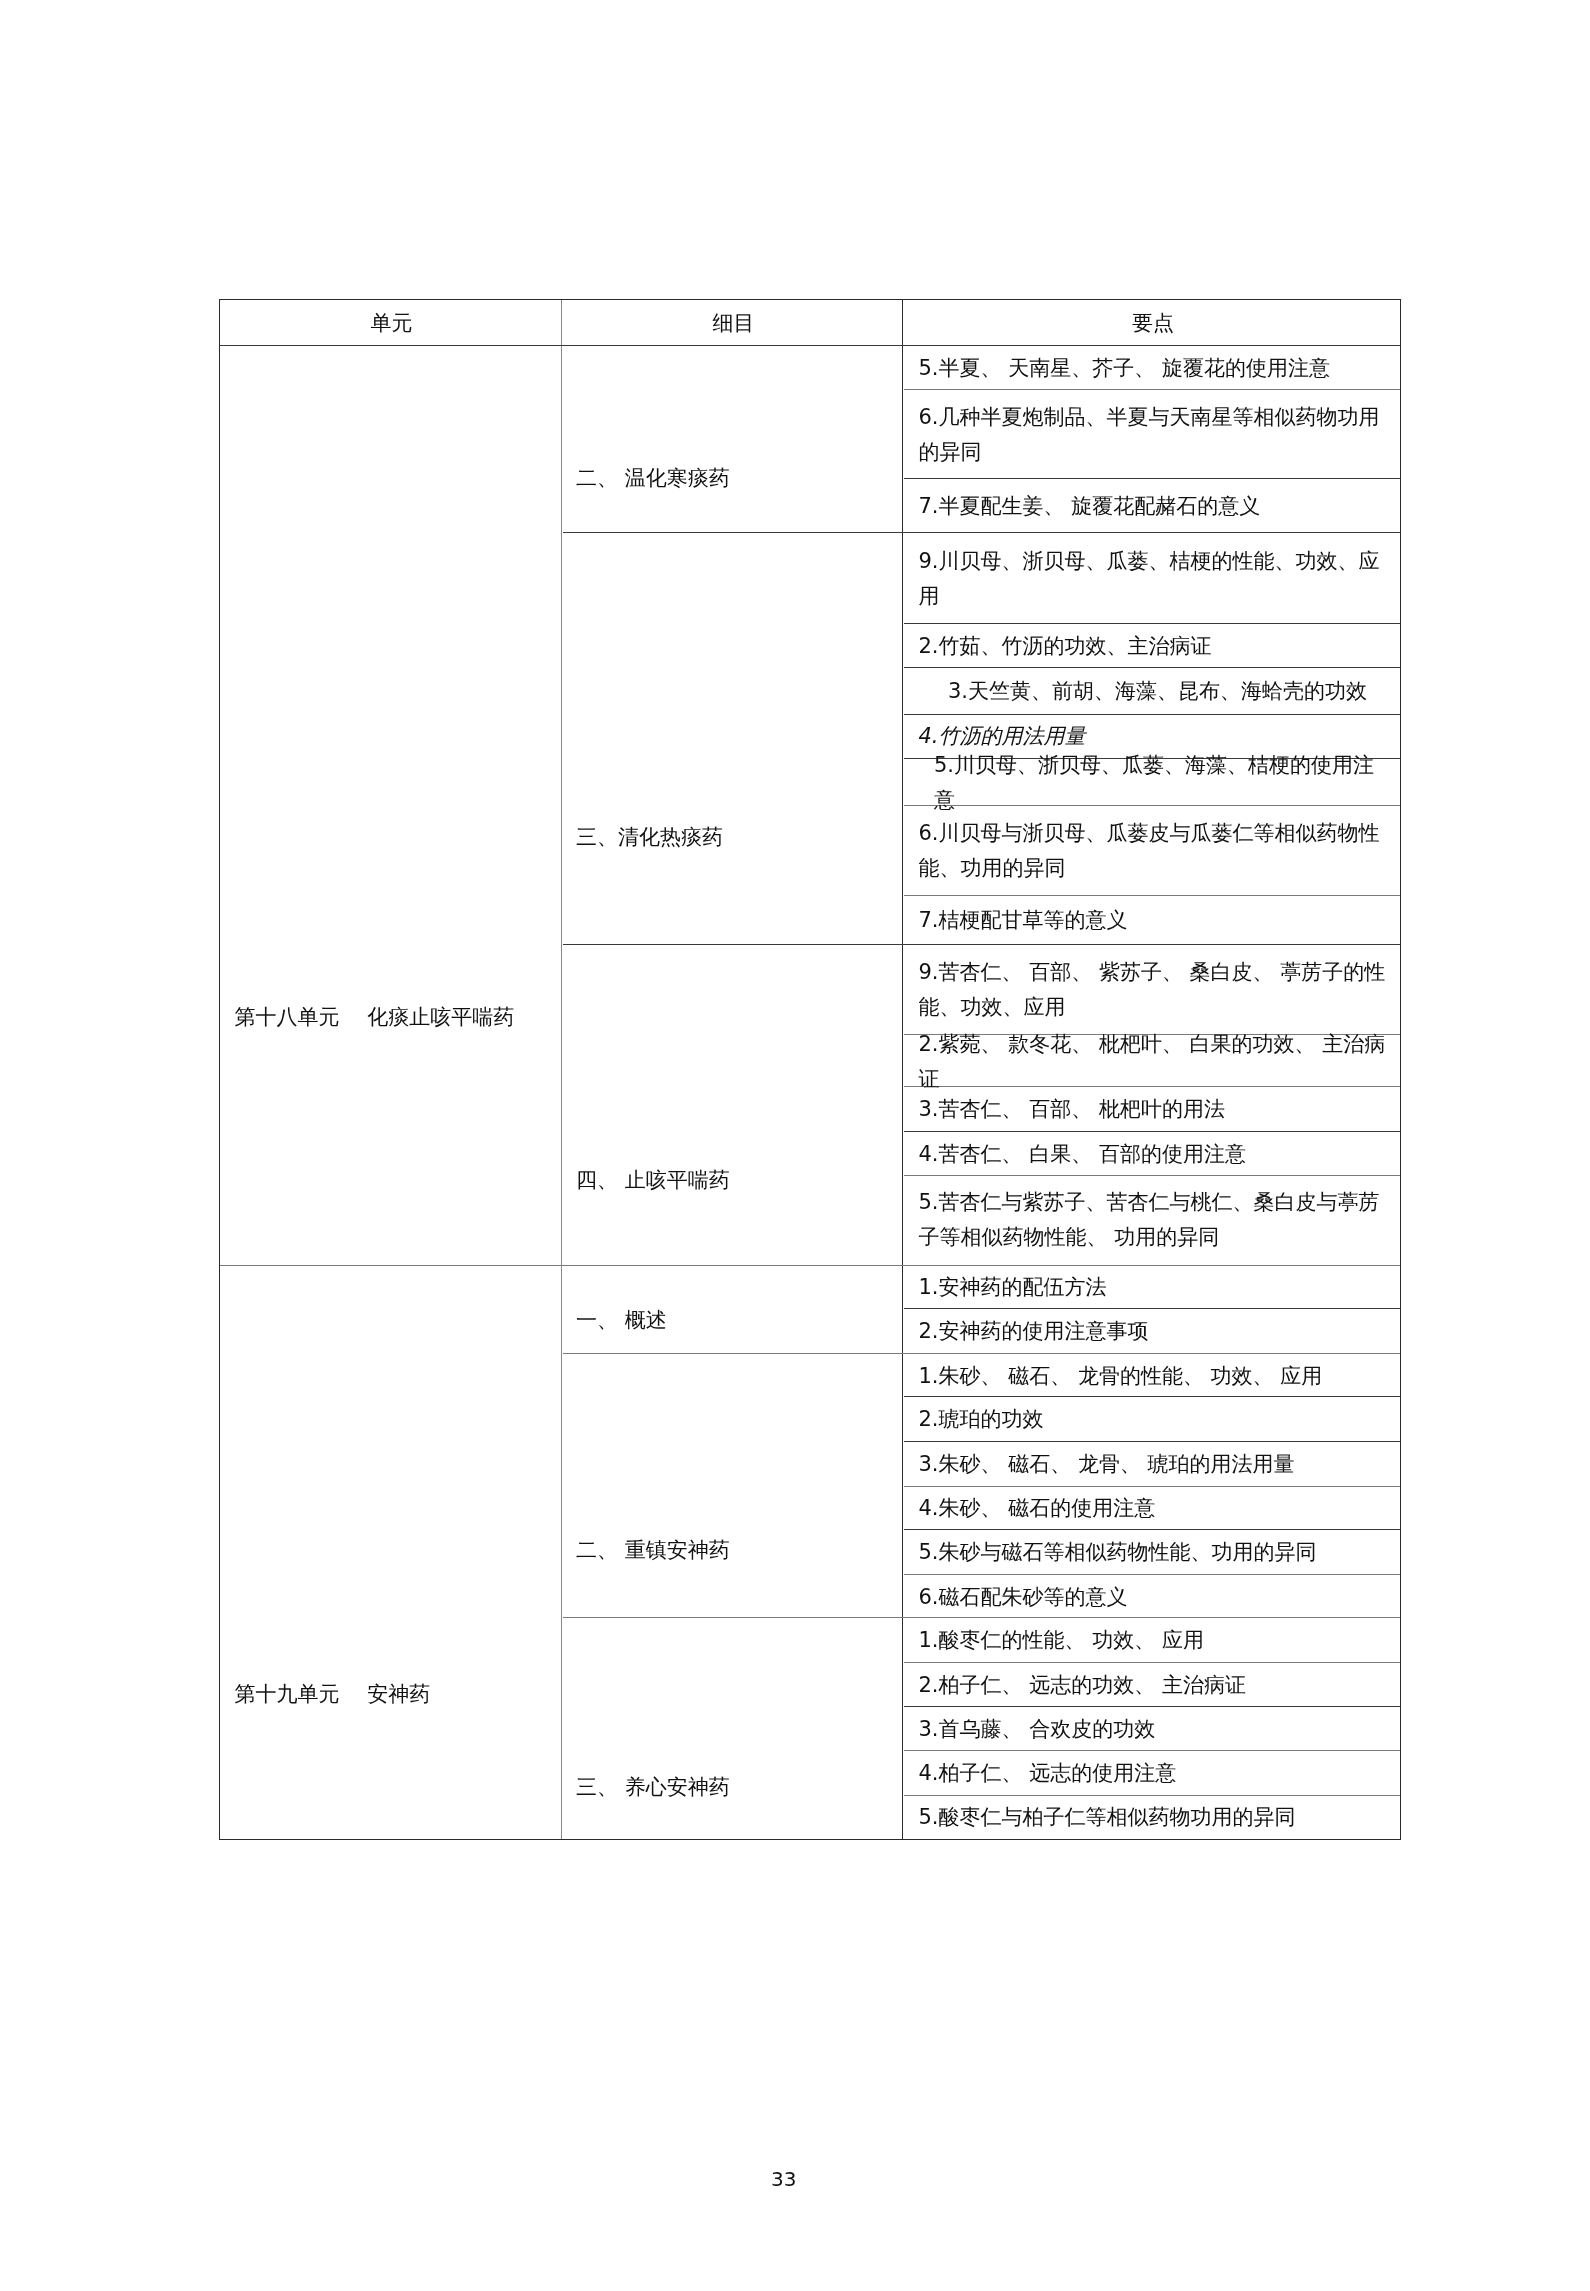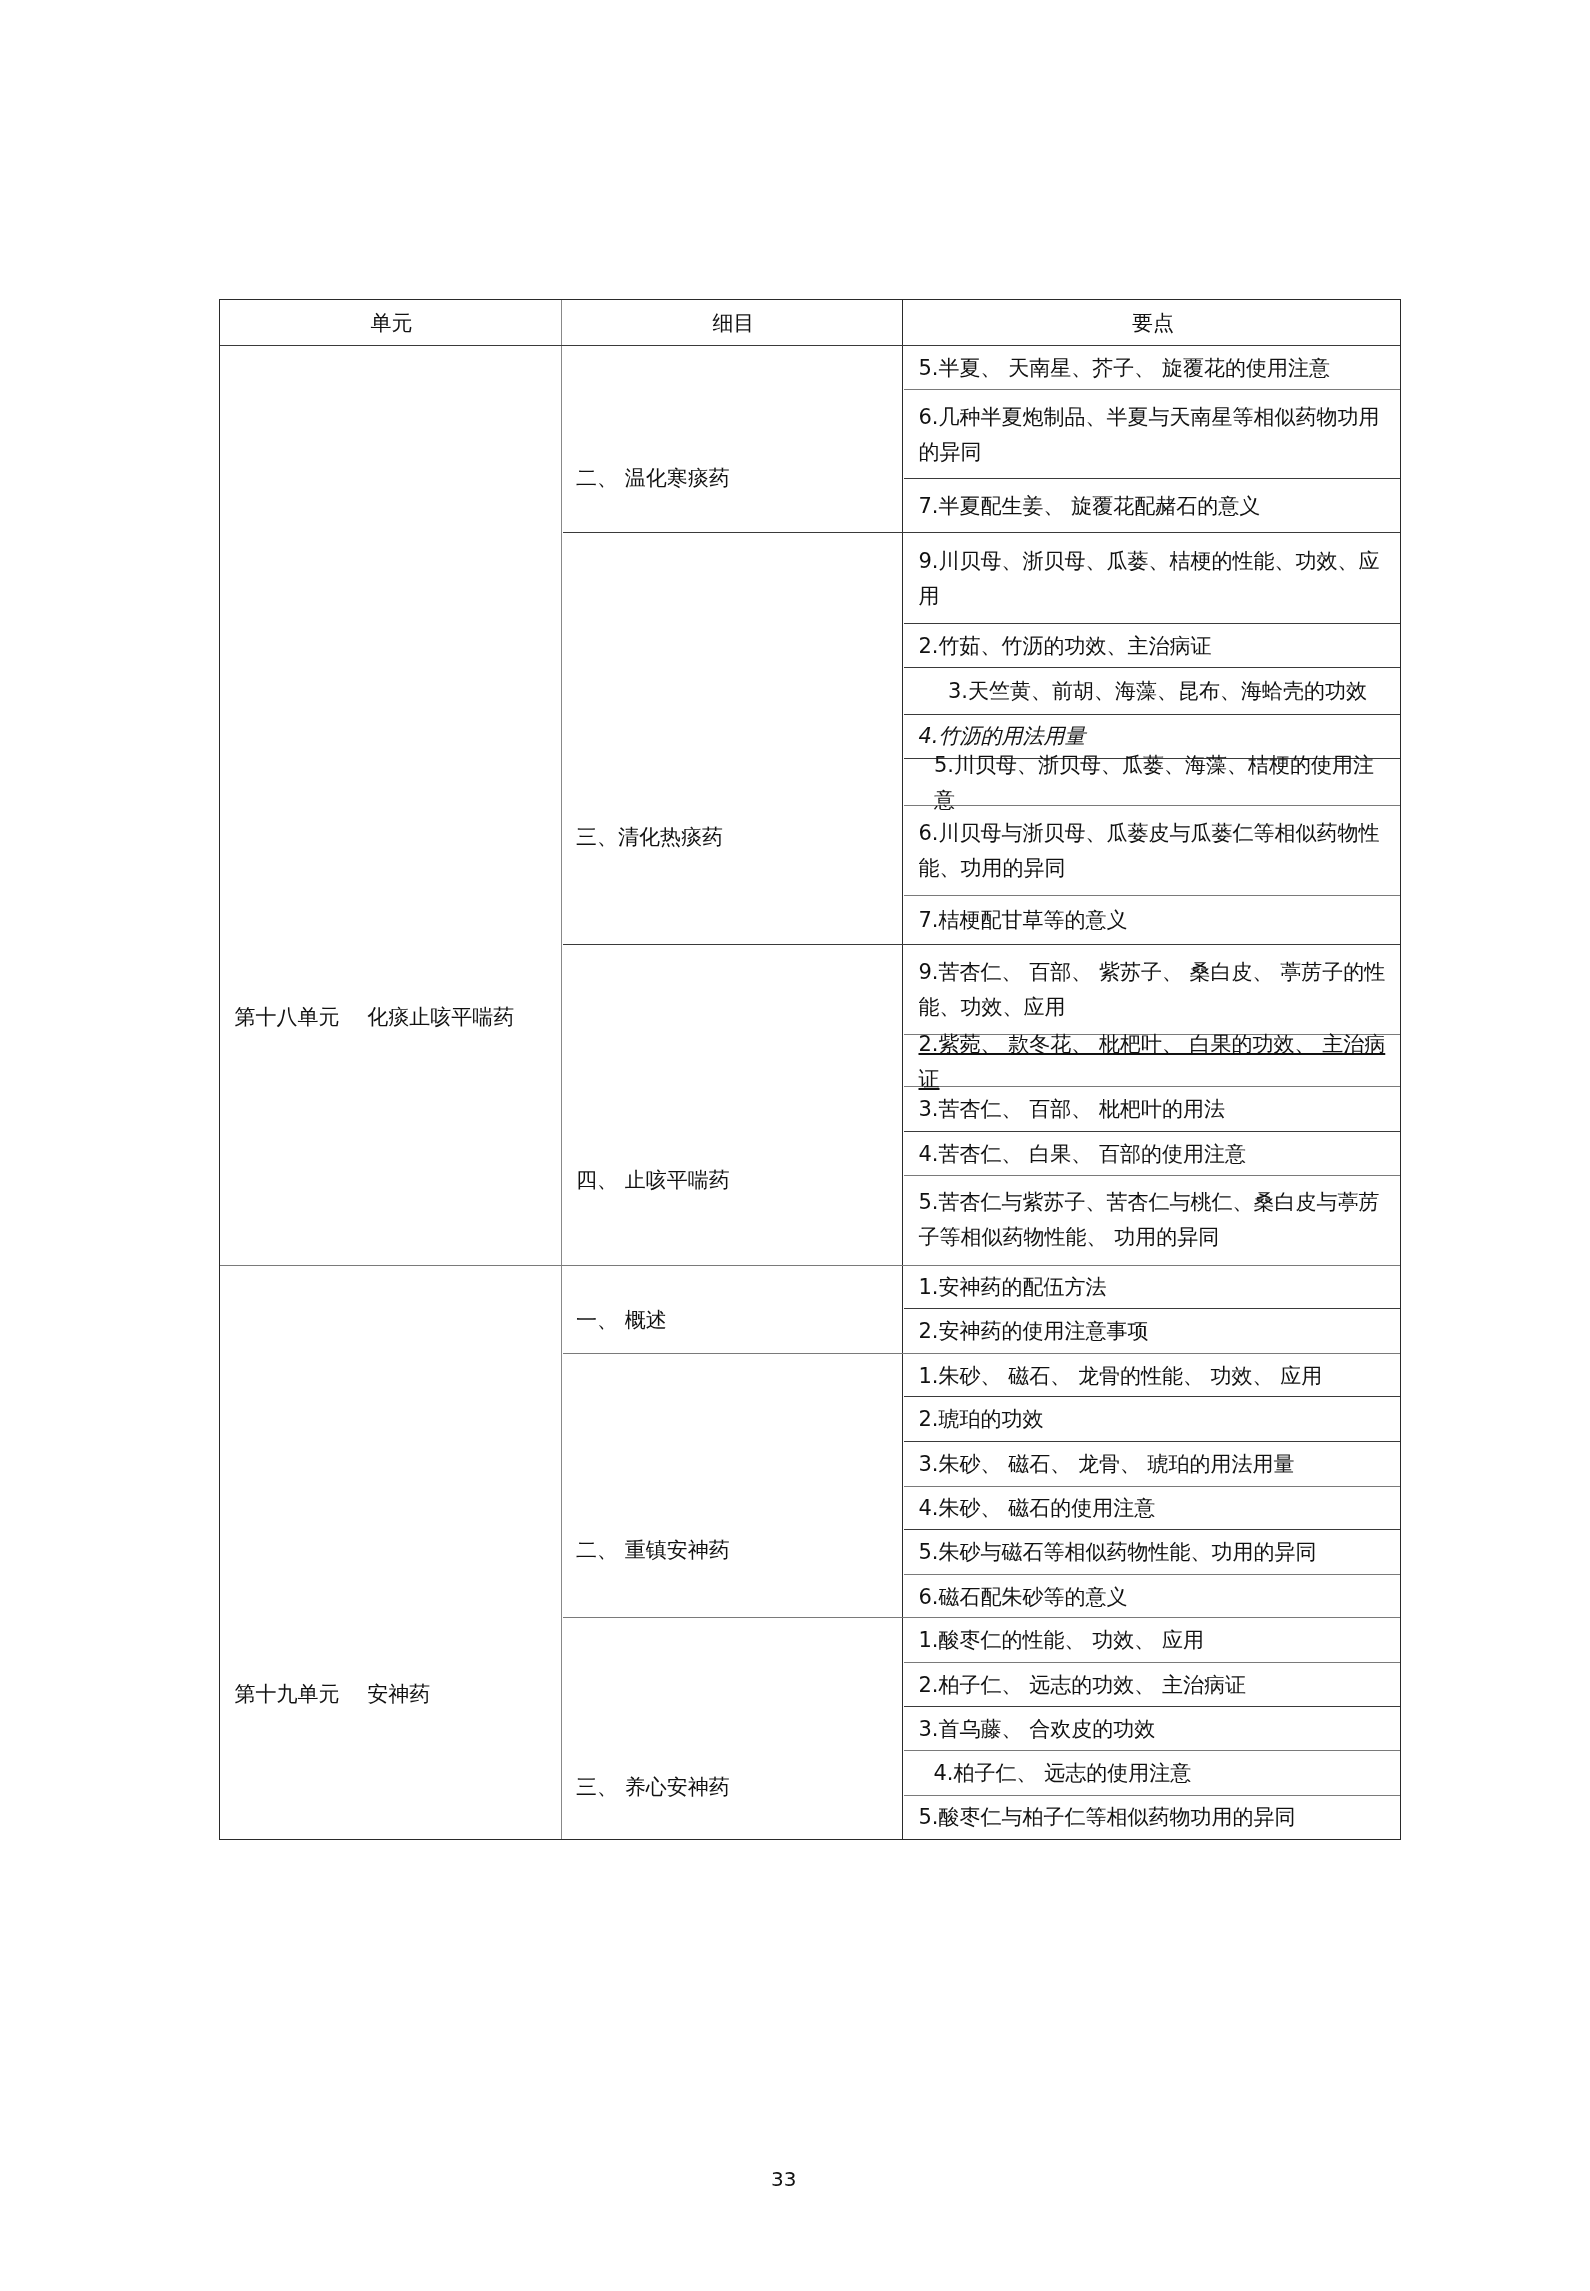--- a/index.html
+++ b/index.html
@@ -85,37 +85,37 @@
 
     <div class="cell pt" style="left:684px;top:234px;width:496px;height:89px;">9.川贝母、浙贝母、瓜蒌、桔梗的性能、功效、应用</div>
     <div class="cell pt" style="left:684px;top:325px;width:496px;height:43px;">2.竹茹、竹沥的功效、主治病证</div>
     <div class="cell pt" style="left:684px;top:369px;width:496px;height:45px;padding-left:44px;">3.天竺黄、前胡、海藻、昆布、海蛤壳的功效</div>
     <div class="cell pt" style="left:684px;top:415px;width:496px;height:43px;font-style:italic;">4.竹沥的用法用量</div>
     <div class="cell pt" style="left:684px;top:460px;width:496px;height:45px;padding-left:30px;">5.川贝母、浙贝母、瓜蒌、海藻、桔梗的使用注意</div>
     <div class="cell pt" style="left:684px;top:506px;width:496px;height:89px;">6.川贝母与浙贝母、瓜蒌皮与瓜蒌仁等相似药物性能、功用的异同</div>
     <div class="cell pt" style="left:684px;top:597px;width:496px;height:46px;">7.桔梗配甘草等的意义</div>
 
     <div class="cell pt" style="left:684px;top:646px;width:496px;height:88px;">9.苦杏仁、 百部、 紫苏子、 桑白皮、 葶苈子的性能、功效、应用</div>
-    <div class="cell pt" style="left:684px;top:736px;width:496px;height:51px;text-decoration:underline;">2.紫菀、 款冬花、 枇杷叶、 白果的功效、 主治病证</div>
+    <div class="cell pt" style="left:684px;top:736px;width:496px;height:51px;">2.紫菀、 款冬花、 枇杷叶、 白果的功效、 主治病证</div>
     <div class="cell pt" style="left:684px;top:788px;width:496px;height:43px;">3.苦杏仁、 百部、 枇杷叶的用法</div>
     <div class="cell pt" style="left:684px;top:833px;width:496px;height:42px;">4.苦杏仁、 白果、 百部的使用注意</div>
     <div class="cell pt" style="left:684px;top:876px;width:496px;height:88px;">5.苦杏仁与紫苏子、苦杏仁与桃仁、桑白皮与葶苈子等相似药物性能、 功用的异同</div>
 
     <div class="cell pt" style="left:684px;top:966px;width:496px;height:42px;">1.安神药的配伍方法</div>
     <div class="cell pt" style="left:684px;top:1010px;width:496px;height:43px;">2.安神药的使用注意事项</div>
 
     <div class="cell pt" style="left:684px;top:1055px;width:496px;height:42px;">1.朱砂、 磁石、 龙骨的性能、 功效、 应用</div>
     <div class="cell pt" style="left:684px;top:1098px;width:496px;height:43px;">2.琥珀的功效</div>
     <div class="cell pt" style="left:684px;top:1143px;width:496px;height:43px;">3.朱砂、 磁石、 龙骨、 琥珀的用法用量</div>
     <div class="cell pt" style="left:684px;top:1187px;width:496px;height:42px;">4.朱砂、 磁石的使用注意</div>
     <div class="cell pt" style="left:684px;top:1231px;width:496px;height:43px;">5.朱砂与磁石等相似药物性能、功用的异同</div>
     <div class="cell pt" style="left:684px;top:1276px;width:496px;height:42px;">6.磁石配朱砂等的意义</div>
 
     <div class="cell pt" style="left:684px;top:1319px;width:496px;height:43px;">1.酸枣仁的性能、 功效、 应用</div>
     <div class="cell pt" style="left:684px;top:1364px;width:496px;height:43px;">2.柏子仁、 远志的功效、 主治病证</div>
     <div class="cell pt" style="left:684px;top:1408px;width:496px;height:42px;">3.首乌藤、 合欢皮的功效</div>
-    <div class="cell pt" style="left:684px;top:1452px;width:496px;height:43px;margin-left:15px;">4.柏子仁、 远志的使用注意</div>
+    <div class="cell pt" style="left:684px;top:1452px;width:496px;height:43px;">4.柏子仁、 远志的使用注意</div>
     <div class="cell pt" style="left:684px;top:1496px;width:496px;height:43px;">5.酸枣仁与柏子仁等相似药物功用的异同</div>
   </div>
 
   <div class="pagenum">33</div>
 </div>
 
 
 </body></html>

